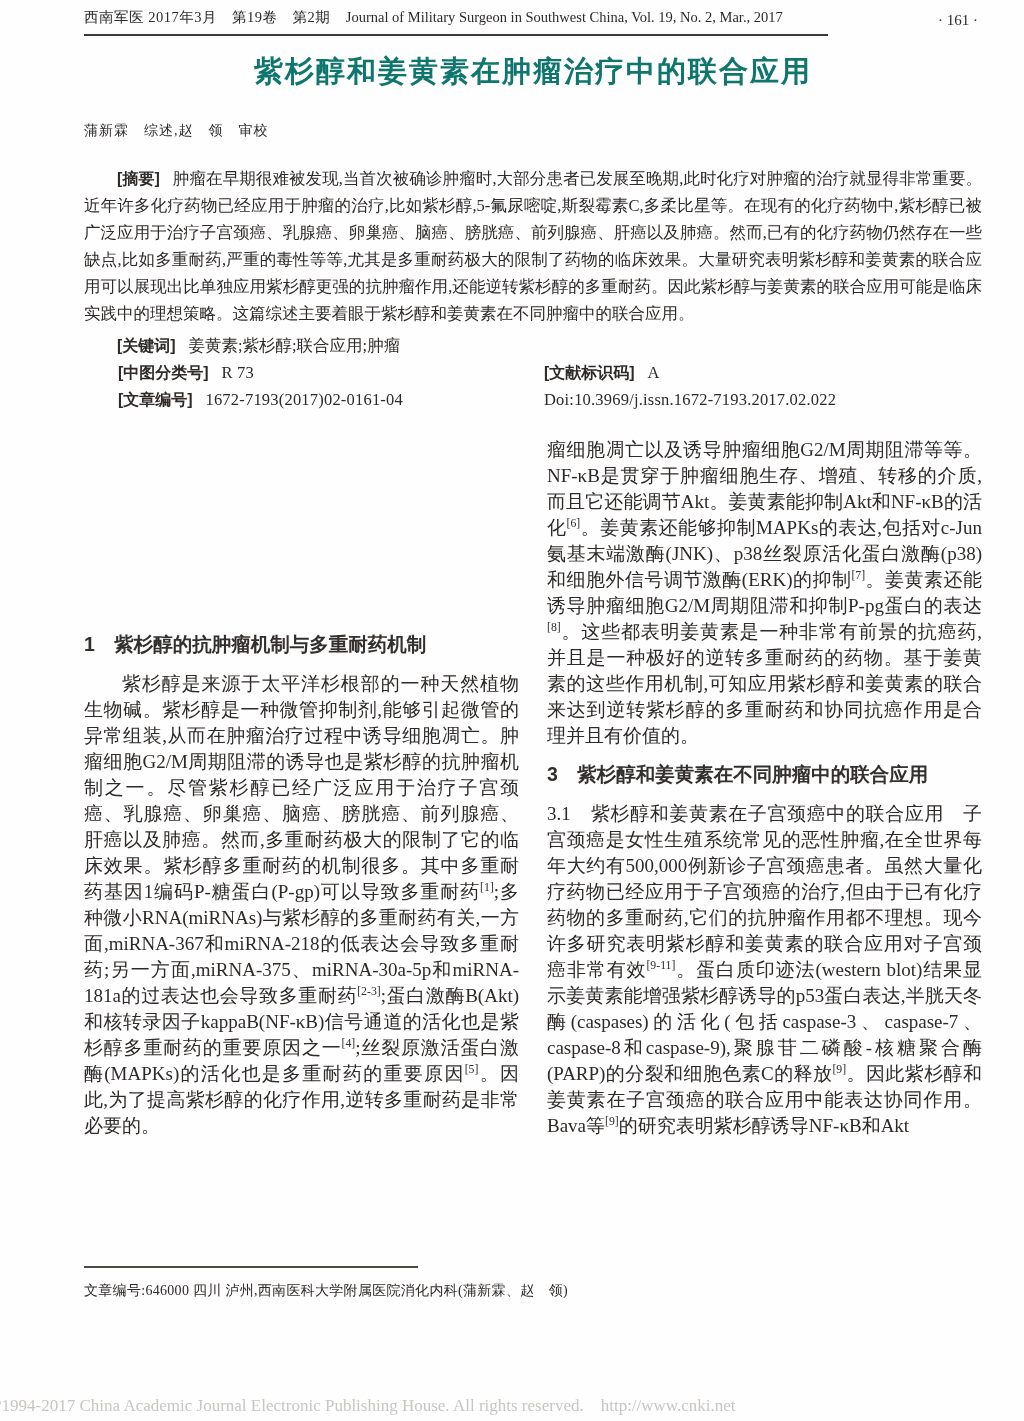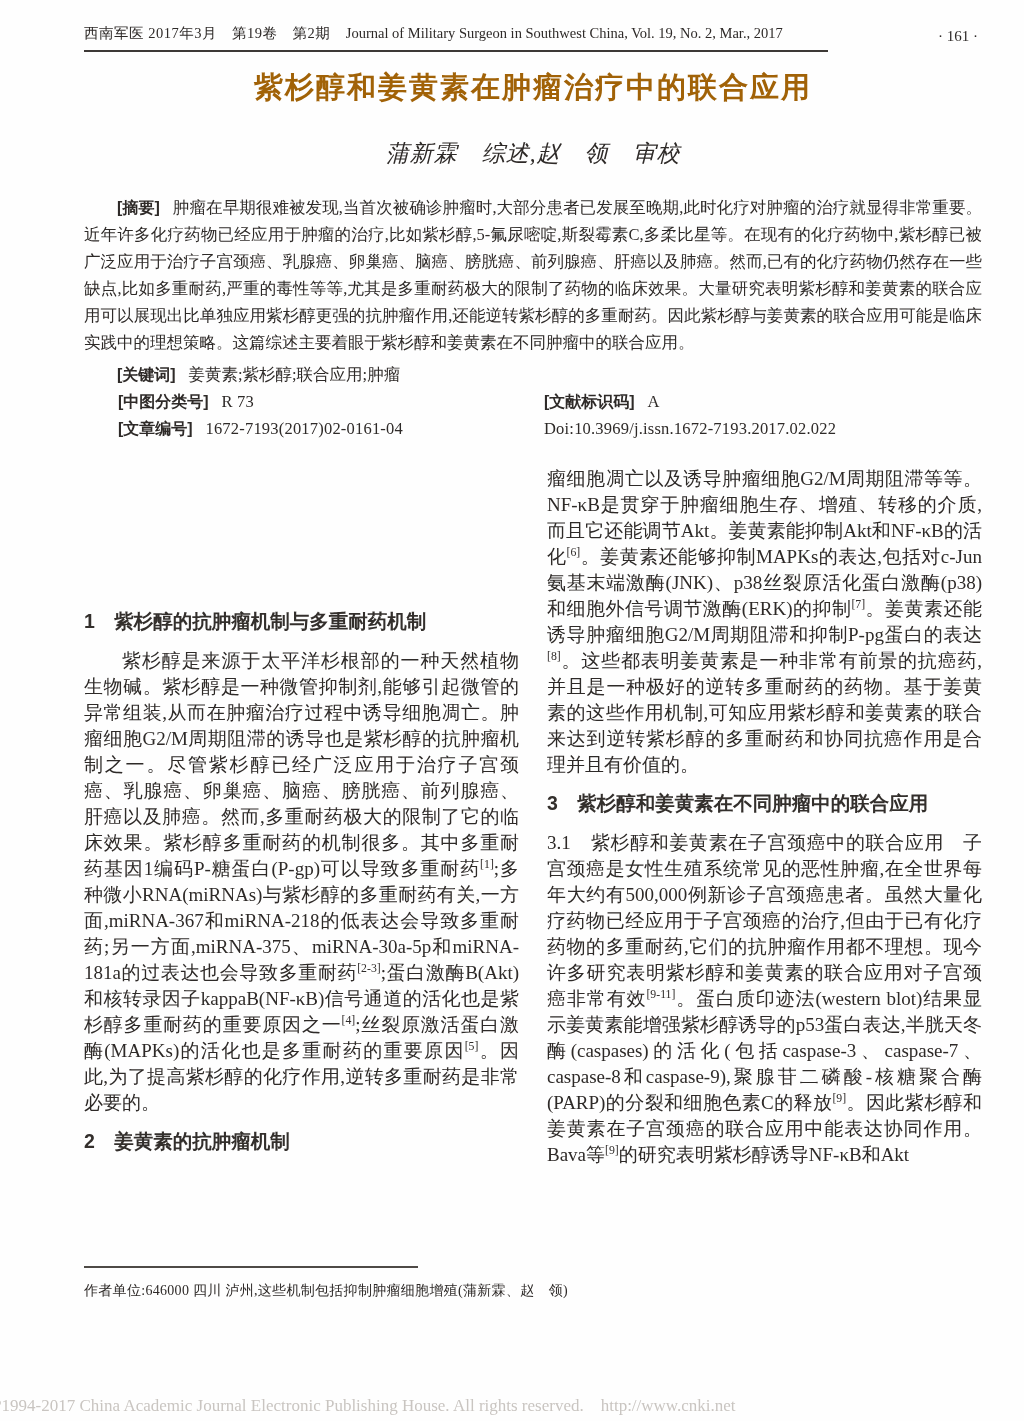--- a/index.html
+++ b/index.html
@@ -3,21 +3,21 @@
 <meta charset="utf-8">
 <style>
   html, body { margin: 0; padding: 0; background: #ffffff; }
   .page {
     position: relative;
     width: 1024px;
     height: 1421px;
     background: #fefefe;
     overflow: hidden;
     box-sizing: border-box;
-    padding: 24px 42px 0 84px;
+    padding: 8px 42px 0 84px;
     color: #2e2a28;
     font-family: "Liberation Serif", "DejaVu Serif", serif;
   }
   .heiti { font-family: "Liberation Sans", "DejaVu Sans", sans-serif; font-weight: bold; }
 
   
   .header { display: flex; align-items: flex-end; }
   .header-left {
     width: 744px;
     border-bottom: 2px solid #3d3936;
@@ -31,23 +31,23 @@
   .pageno { margin-left: auto; font-size: 15px; padding-right: 4px; padding-bottom: 7px; }
 
   
   .title {
     margin: 16px 0 0 0;
     text-align: center;
     font-size: 29px;
     letter-spacing: 2px;
     font-weight: bold;
     font-family: "Liberation Sans", "DejaVu Sans", sans-serif;
-    color: #a16207;
+    color: #0f766e;
   }
-  .authors { margin-top: 30px; text-align: center; font-size: 23px; letter-spacing: 1px; font-style: italic; }
+  .authors { margin-top: 30px; font-size: 14px; letter-spacing: 1px; }
 
   
   .abstract {
     margin: 25px 0 0 0;
     font-size: 16.5px;
     line-height: 27px;
     text-align: justify;
     text-indent: 2em;
   }
   .label { margin-right: 0.8em; font-size: 16px; }
@@ -130,31 +130,30 @@
     </div>
     <div class="meta-cell-right">
       <span class="meta-val">Doi:10.3969/j.issn.1672-7193.2017.02.022</span>
     </div>
   </div>
 
   <div class="columns">
     <div class="col">
       <h2 class="sec-heading">1　紫杉醇的抗肿瘤机制与多重耐药机制</h2>
       <p class="body-para indent">紫杉醇是来源于太平洋杉根部的一种天然植物生物碱。紫杉醇是一种微管抑制剂,能够引起微管的异常组装,从而在肿瘤治疗过程中诱导细胞凋亡。肿瘤细胞G2/M周期阻滞的诱导也是紫杉醇的抗肿瘤机制之一。尽管紫杉醇已经广泛应用于治疗子宫颈癌、乳腺癌、卵巢癌、脑癌、膀胱癌、前列腺癌、肝癌以及肺癌。然而,多重耐药极大的限制了它的临床效果。紫杉醇多重耐药的机制很多。其中多重耐药基因1编码P-糖蛋白(P-gp)可以导致多重耐药<sup class="ref">[1]</sup>;多种微小RNA(miRNAs)与紫杉醇的多重耐药有关,一方面,miRNA-367和miRNA-218的低表达会导致多重耐药;另一方面,miRNA-375、miRNA-30a-5p和miRNA-181a的过表达也会导致多重耐药<sup class="ref">[2-3]</sup>;蛋白激酶B(Akt)和核转录因子kappaB(NF-κB)信号通道的活化也是紫杉醇多重耐药的重要原因之一<sup class="ref">[4]</sup>;丝裂原激活蛋白激酶(MAPKs)的活化也是多重耐药的重要原因<sup class="ref">[5]</sup>。因此,为了提高紫杉醇的化疗作用,逆转多重耐药是非常必要的。</p>
-      <h2 class="sec-heading">2　姜黄素的抗肿瘤机制</h2>
     </div>
     <div class="col">
       <p class="body-para">瘤细胞凋亡以及诱导肿瘤细胞G2/M周期阻滞等等。NF-κB是贯穿于肿瘤细胞生存、增殖、转移的介质,而且它还能调节Akt。姜黄素能抑制Akt和NF-κB的活化<sup class="ref">[6]</sup>。姜黄素还能够抑制MAPKs的表达,包括对c-Jun氨基末端激酶(JNK)、p38丝裂原活化蛋白激酶(p38)和细胞外信号调节激酶(ERK)的抑制<sup class="ref">[7]</sup>。姜黄素还能诱导肿瘤细胞G2/M周期阻滞和抑制P-pg蛋白的表达<sup class="ref">[8]</sup>。这些都表明姜黄素是一种非常有前景的抗癌药,并且是一种极好的逆转多重耐药的药物。基于姜黄素的这些作用机制,可知应用紫杉醇和姜黄素的联合来达到逆转紫杉醇的多重耐药和协同抗癌作用是合理并且有价值的。</p>
       <h2 class="sec-heading">3　紫杉醇和姜黄素在不同肿瘤中的联合应用</h2>
       <p class="body-para">
         <span class="sub-heading">3.1　紫杉醇和姜黄素在子宫颈癌中的联合应用</span><span>子宫颈癌是女性生殖系统常见的恶性肿瘤,在全世界每年大约有500,000例新诊子宫颈癌患者。虽然大量化疗药物已经应用于子宫颈癌的治疗,但由于已有化疗药物的多重耐药,它们的抗肿瘤作用都不理想。现今许多研究表明紫杉醇和姜黄素的联合应用对子宫颈癌非常有效<sup class="ref">[9-11]</sup>。蛋白质印迹法(western blot)结果显示姜黄素能增强紫杉醇诱导的p53蛋白表达,半胱天冬酶(caspases)的活化(包括caspase-3、caspase-7、caspase-8和caspase-9),聚腺苷二磷酸-核糖聚合酶(PARP)的分裂和细胞色素C的释放<sup class="ref">[9]</sup>。因此紫杉醇和姜黄素在子宫颈癌的联合应用中能表达协同作用。Bava等<sup class="ref">[9]</sup>的研究表明紫杉醇诱导NF-κB和Akt</span>
       </p>
     </div>
   </div>
 
   <div class="footnote">
     <div class="footnote-rule"></div>
-    <div class="affiliation">作者单位:646000 四川 泸州,这些机制包括抑制肿瘤细胞增殖(蒲新霖、赵　领)</div>
+    <div class="affiliation">文章编号:646000 四川 泸州,西南医科大学附属医院消化内科(蒲新霖、赵　领)</div>
   </div>
 
   <div class="watermark">?1994-2017 China Academic Journal Electronic Publishing House. All rights reserved.　http://www.cnki.net</div>
 
 </div>
 
 </body></html>

